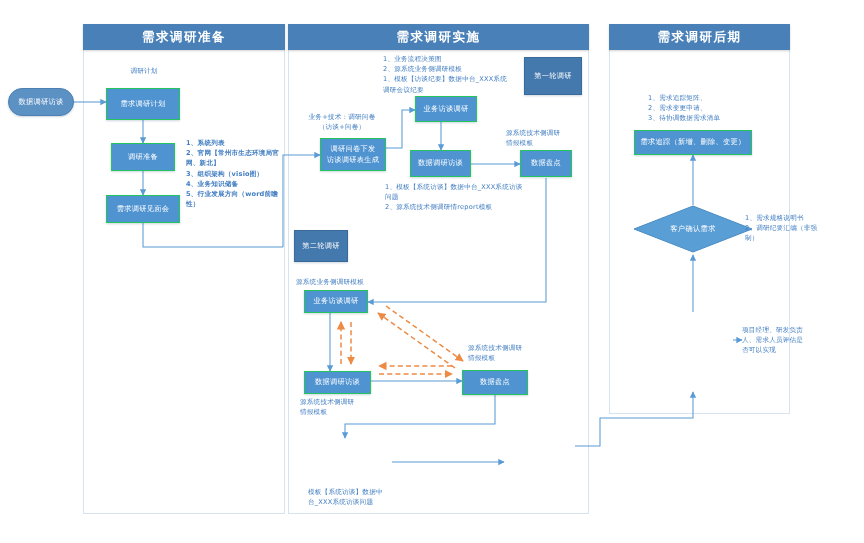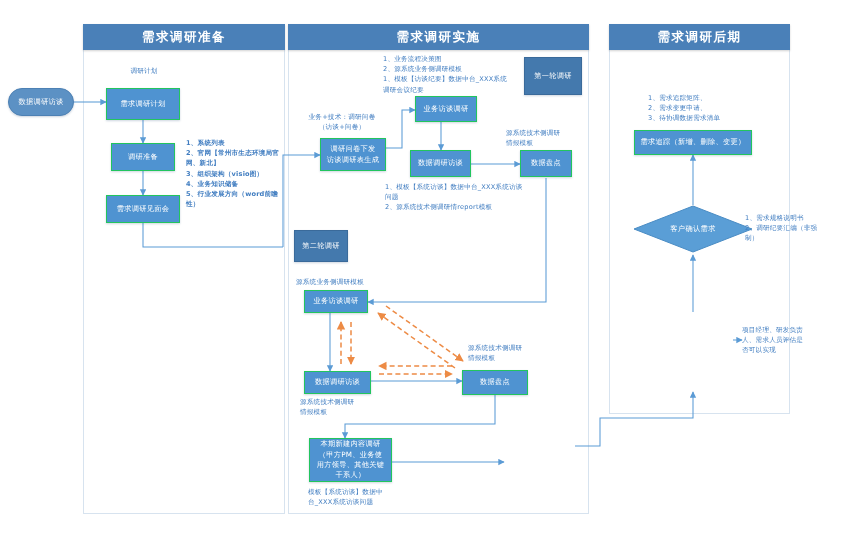--- a/index.html
+++ b/index.html
@@ -197,24 +197,20 @@
   <div class="node" style="left:304px;top:371px;width:67px;height:23px;">数据调研访谈</div>
 
   <div class="note" style="left:300px;top:397px;width:86px;">源系统技术侧调研
 情报模板</div>
 
   <div class="note" style="left:468px;top:343px;width:86px;">源系统技术侧调研
 情报模板</div>
 
   <div class="node" style="left:462px;top:370px;width:66px;height:25px;">数据盘点</div>
 
-  <div class="node" style="left:309px;top:438px;width:83px;height:44px;white-space:pre-line;">本期新建内容调研
-（甲方PM、业务使
-用方领导、其他关键
-干系人）</div>
 
   <div class="note" style="left:308px;top:487px;width:104px;">模板【系统访谈】数据中
 台_XXX系统访谈问题</div>
 
 
   <div class="note" style="left:648px;top:93px;width:110px;">1、需求追踪矩阵、
 2、需求变更申请、
 3、待协调数据需求清单</div>
 
   <div class="node" style="left:634px;top:130px;width:118px;height:25px;">需求追踪（新增、删除、变更）</div>

